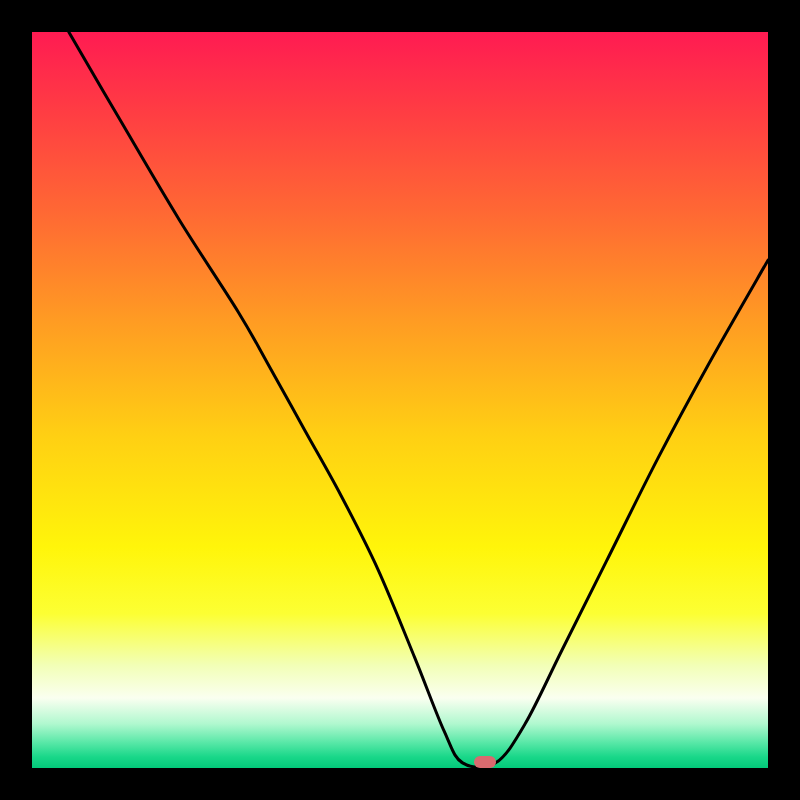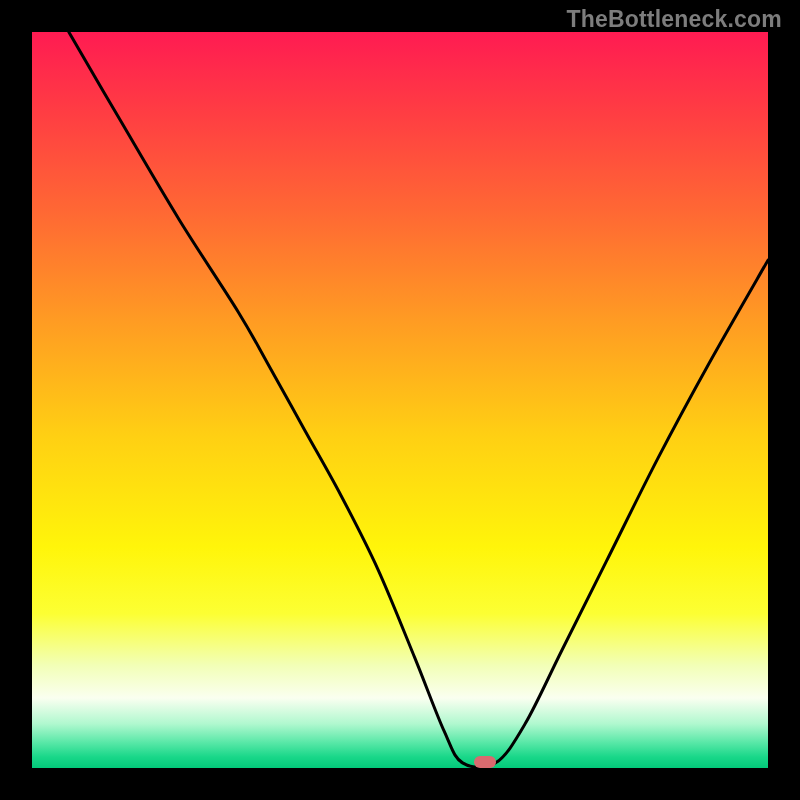--- a/index.html
+++ b/index.html
@@ -86,14 +86,13 @@
       <rect x="0" y="0" width="736" height="736" fill="url(#bgGrad)"></rect>
     </svg>
 
     <svg class="curve-svg" viewBox="0 0 736 736" preserveAspectRatio="none">
       <path id="curvePath" d="M 36.800000000000004 0 C 45.38666666666667 14.720000000000008, 69.91999999999999 57.04000000000006, 88.32 88.32000000000005 C 106.72 119.60000000000004, 127.57333333333335 155.78666666666663, 147.20000000000002 187.67999999999995 C 166.82666666666668 219.57333333333327, 191.36 255.76, 206.08 279.68 C 220.8 303.6, 224.48000000000002 311.5733333333333, 235.52 331.2 C 246.56 350.82666666666665, 260.05333333333334 375.36, 272.32 397.44 C 284.58666666666664 419.52, 296.85333333333335 440.37333333333333, 309.12 463.68 C 321.38666666666666 486.9866666666667, 333.6533333333333 510.2933333333333, 345.91999999999996 537.28 C 358.1866666666666 564.2666666666667, 371.68 598.6133333333333, 382.72 625.6 C 393.76000000000005 652.5866666666667, 404.1866666666667 681.6586666666667, 412.16 699.2 C 420.1333333333333 716.7413333333334, 421.9733333333333 725.5733333333333, 430.55999999999995 730.848 C 439.1466666666666 736.1226666666666, 453.25333333333333 737.3493333333333, 463.68 730.848 C 474.1066666666667 724.3466666666666, 482.08000000000004 710.6080000000001, 493.12 691.84 C 504.15999999999997 673.072, 516.4266666666666 645.2266666666667, 529.92 618.24 C 543.4133333333333 591.2533333333333, 558.1333333333333 561.8133333333333, 574.08 529.92 C 590.0266666666668 498.02666666666664, 608.4266666666667 460, 625.6 426.88 C 642.7733333333333 393.76, 658.72 364.32, 677.12 331.2 C 695.52 298.08, 726.1866666666667 245.33333333333334, 736 228.16000000000003" fill="none" stroke="#000" stroke-width="3" stroke-linejoin="round" stroke-linecap="round"></path>
     </svg>
 
     <div class="marker" id="marker" style="left: 452.64px; top: 730.112px;"></div>
   </div>
 
-  <div class="watermark">TheBottleneck.com</div>
 </div>
 
 </body></html>

